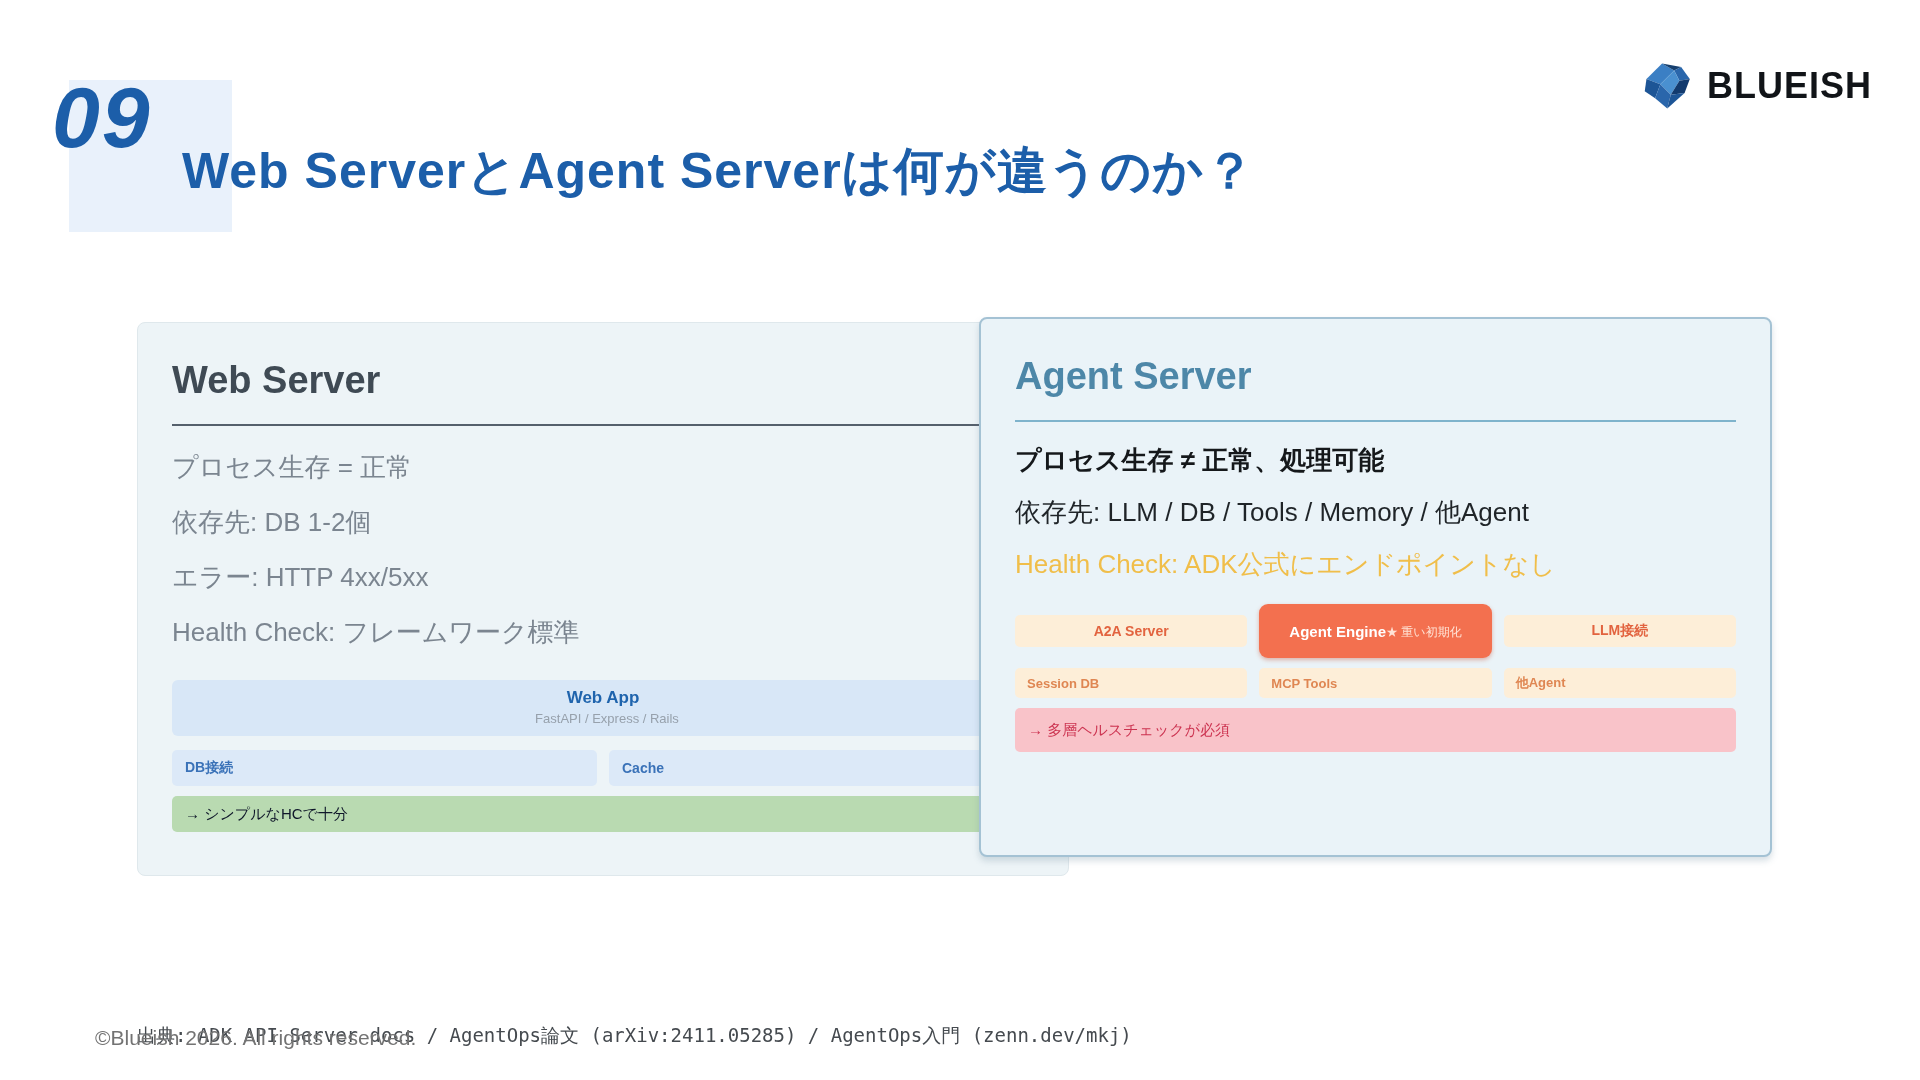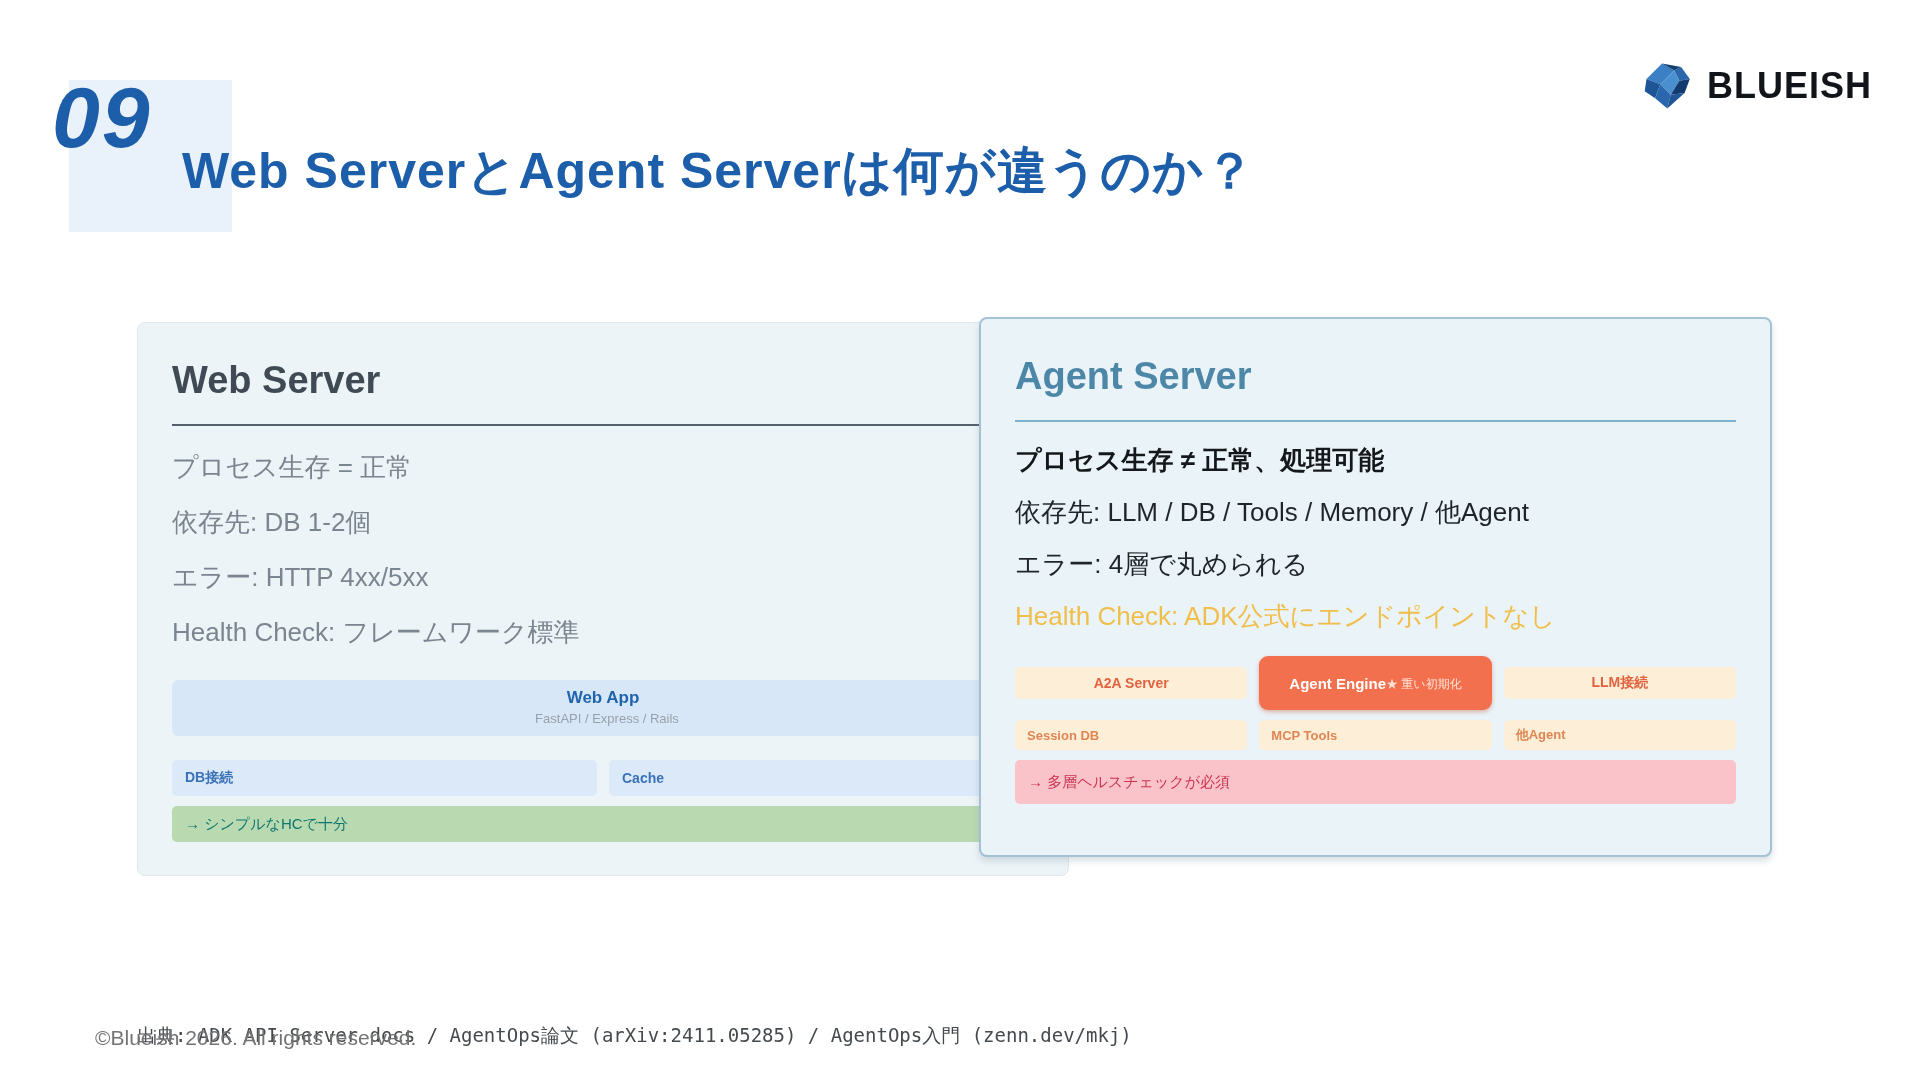--- a/index.html
+++ b/index.html
@@ -49,32 +49,32 @@
   .card-agent li.em { font-weight:700; color:#15181b; }
   .card-agent li.warn { color:#f0be4a; }
 
   
   .diagram { margin-top:34px; }
   .dg-app {
     background:#d8e7f7; border-radius:6px; padding:8px 0 10px 0; text-align:center;
   }
   .dg-app-title { font-size:17px; font-weight:700; color:#1f64ad; }
   .dg-app-sub { font-size:13px; color:#97a1ac; margin-top:3px;padding-left:8px; }
-  .dg-row { display:flex; gap:12px; margin-top:24px; }
+  .dg-row { display:flex; gap:12px; margin-top:14px; }
   .dg-dep {
     flex:1; background:#dce9f8; border-radius:5px; height:36px;
     display:flex; align-items:center; padding-left:13px;
     font-size:14px; font-weight:600; color:#3a72b8;
   }
   .dg-note {
     margin-top:10px; border-radius:5px; height:36px;
     display:flex; align-items:center; padding-left:13px;
     font-size:15px; font-weight:400;
   }
-  .dg-note-green { background:#b9dab1; color:#0f766e; }
+  .dg-note-green { background:#b9dab1; color:#0f172a; }
   .dg-note-pink { background:#f9c3c9; color:#cc3350; height:44px; }
 
   
   .diagram-agent { margin-top:26px; }
   .ag-row1 { display:flex; gap:12px; align-items:center; }
   .ag-box {
     flex:1; background:#fdeed8; border-radius:5px; height:32px;
     display:flex; align-items:center; justify-content:center;
     font-size:14px; font-weight:700; color:#e2633f;
   }
@@ -147,21 +147,20 @@
       <div class="dg-note dg-note-green">→ シンプルなHCで十分</div>
     </div>
   </section>
 
   <section class="card card-agent">
     <h2>Agent Server</h2>
     <hr>
     <ul>
       <li class="em">プロセス生存 ≠ 正常、処理可能</li>
       <li>依存先: LLM / DB / Tools / Memory / 他Agent</li>
-      <li>エラー: 4層で丸められる</li>
       <li class="warn">Health Check: ADK公式にエンドポイントなし</li>
     </ul>
     <div class="diagram-agent">
       <div class="ag-row1">
         <div class="ag-box">A2A Server</div>
         <div class="ag-engine">
           <div class="ag-engine-title">Agent Engine</div>
           <div class="ag-engine-sub">★ 重い初期化</div>
         </div>
         <div class="ag-box">LLM接続</div>

